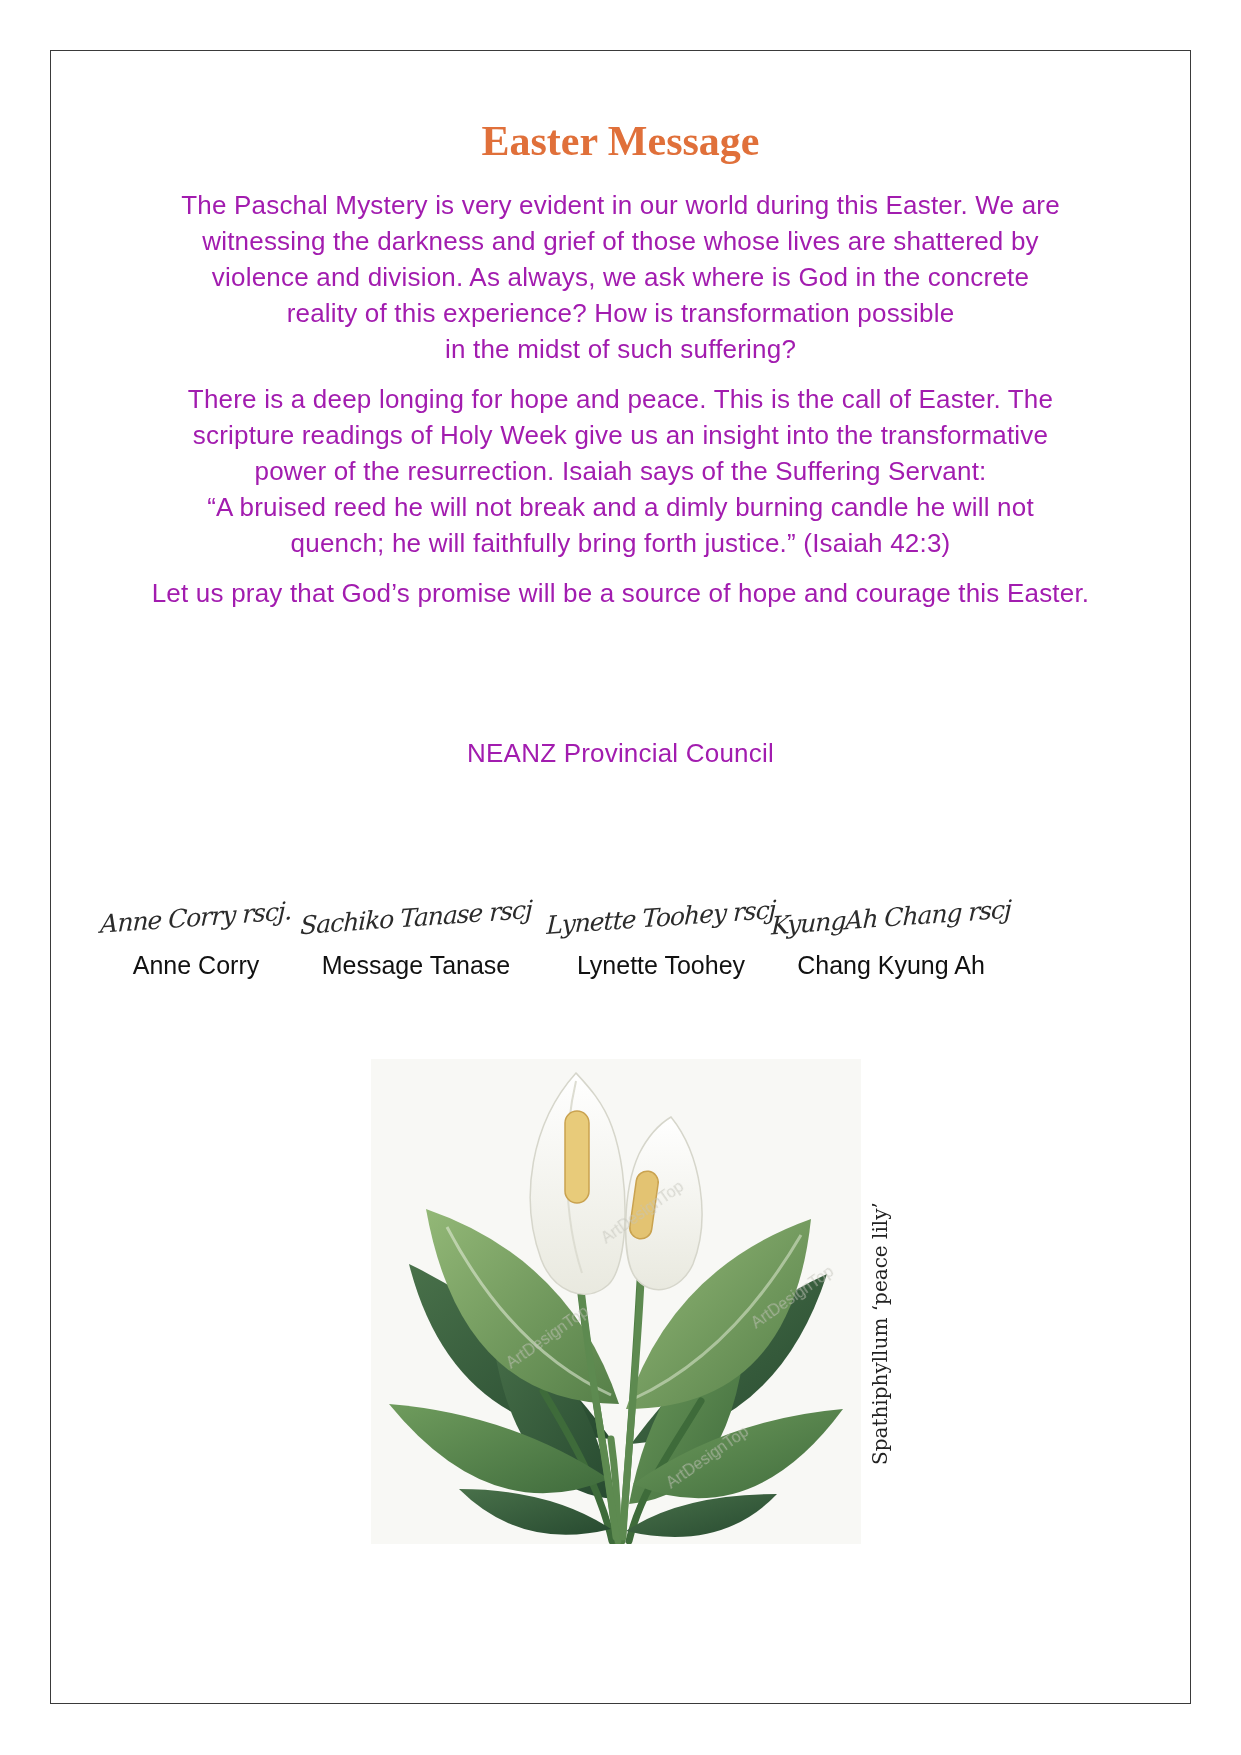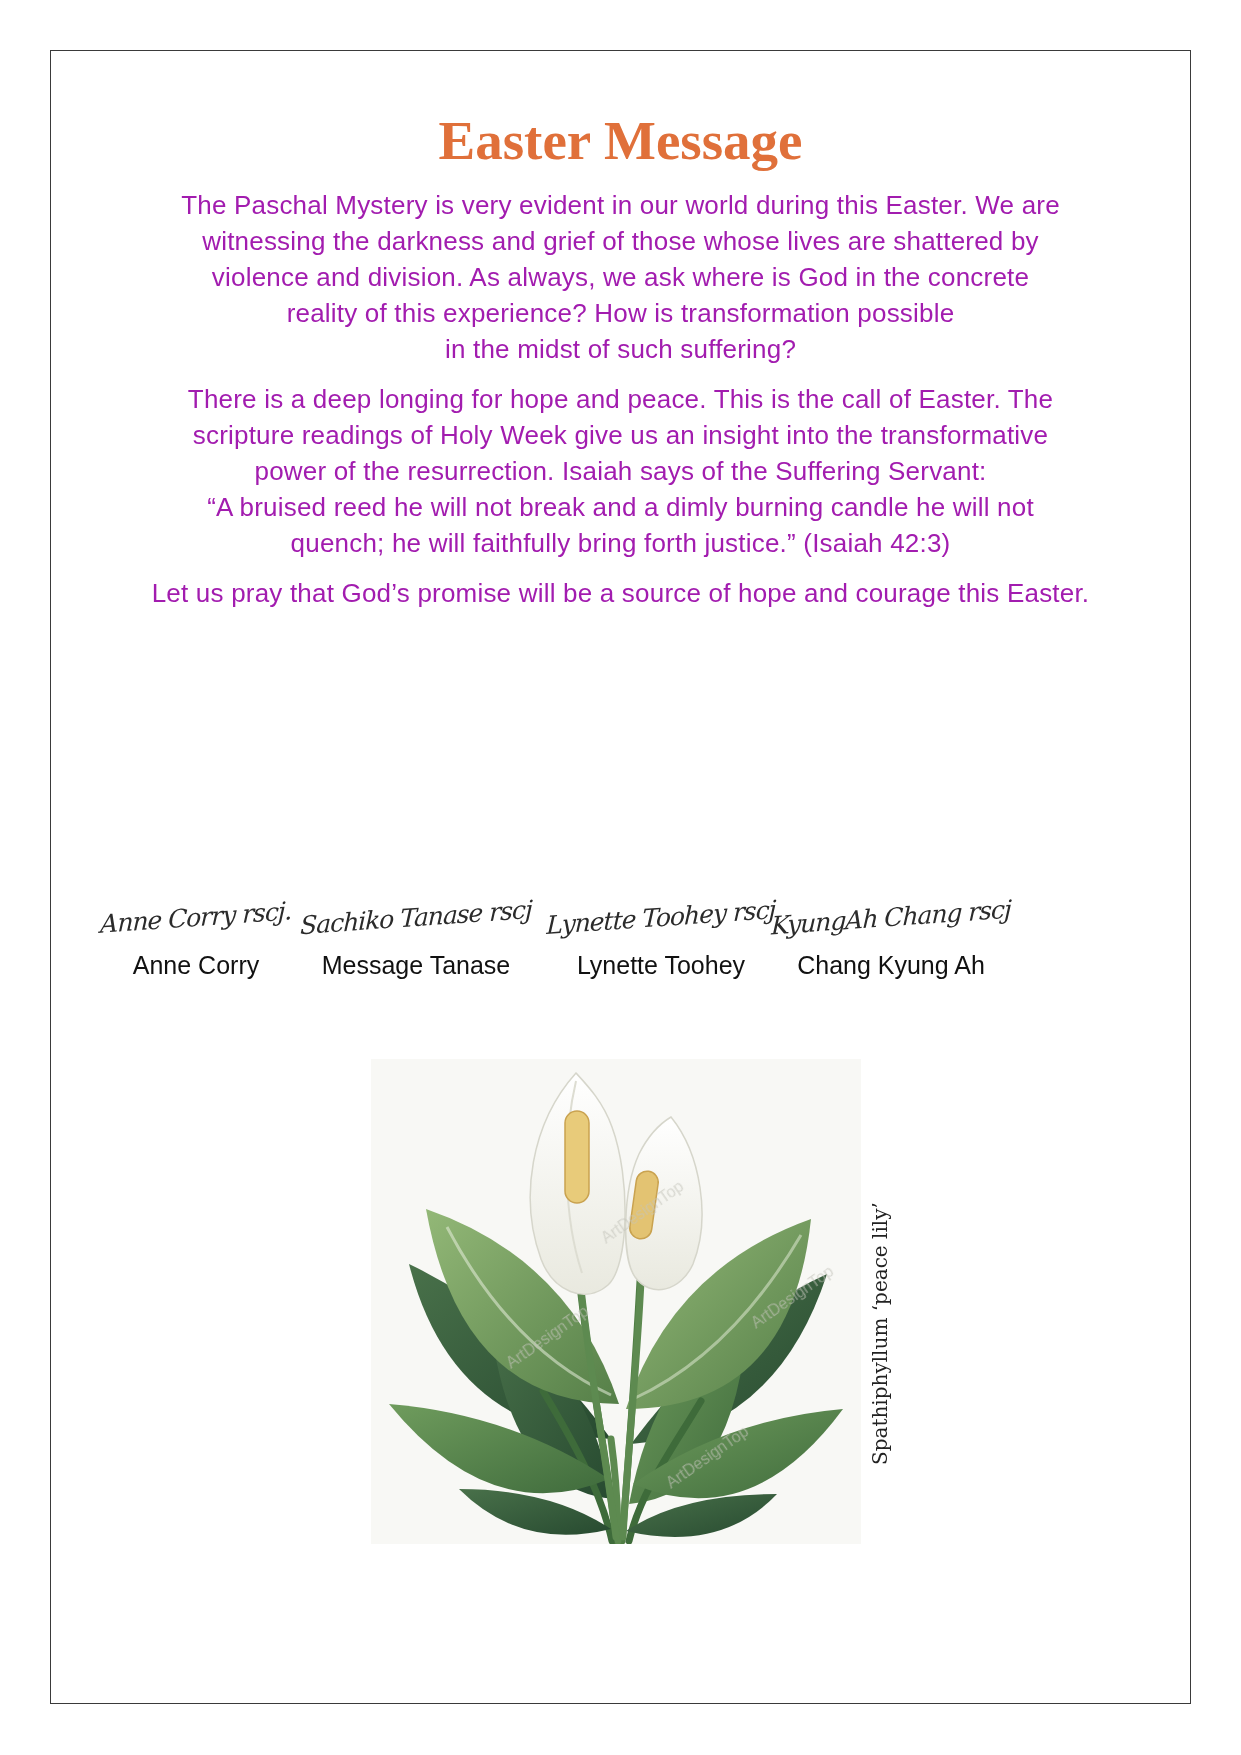--- a/index.html
+++ b/index.html
@@ -4,21 +4,21 @@
 <style>
   html,body { margin:0; padding:0; background:#ffffff; }
   body { width:1241px; height:1755px; position:relative;
          font-family:"Liberation Sans", sans-serif; color:#1f1f1f; }
 
   .sheet { position:absolute; left:50px; top:50px; width:1139px; height:1652px;
            border:1px solid #3a3a3a; background:#ffffff; overflow:hidden; }
 
   .title { position:absolute; top:60px; left:0; right:0; margin:0;
            text-align:center; font-family:"Liberation Serif", serif;
-           font-weight:bold; font-size:55px; line-height:60px; color:#E0703A; }
+           font-weight:bold; font-size:42px; line-height:60px; color:#E0703A; }
 
   .para { position:absolute; left:0; right:0; margin:0; white-space:pre-line;
           text-align:center; font-size:26px; line-height:36px; color:#a21caf;
           letter-spacing:0.2px; }
   .p1 { top:136px; }
   .p2 { top:330px; }
   .p3 { top:524px; }
   .p4 { top:596px; }
   .council { top:684px; font-size:26px; }
 
@@ -51,20 +51,21 @@
 witnessing the darkness and grief of those whose lives are shattered by
 violence and division. As always, we ask where is God in the concrete
 reality of this experience? How is transformation possible
 in the midst of such suffering?</p>
   <p class="para p2">There is a deep longing for hope and peace. This is the call of Easter. The
 scripture readings of Holy Week give us an insight into the transformative
 power of the resurrection. Isaiah says of the Suffering Servant:
 “A bruised reed he will not break and a dimly burning candle he will not
 quench; he will faithfully bring forth justice.” (Isaiah 42:3)</p>
   <p class="para p3">Let us pray that God’s promise will be a source of hope and courage this Easter.</p>
+  <p class="para council">NEANZ Provincial Council</p>
 
   <div class="sigrow">
     <div class="sig sig0">
       <div class="scribble">Anne Corry rscj.</div>
       <div class="signame">Anne Corry</div>
     </div>
     <div class="sig sig1">
       <div class="scribble">Sachiko Tanase rscj</div>
       <div class="signame">Message Tanase</div>
     </div>

